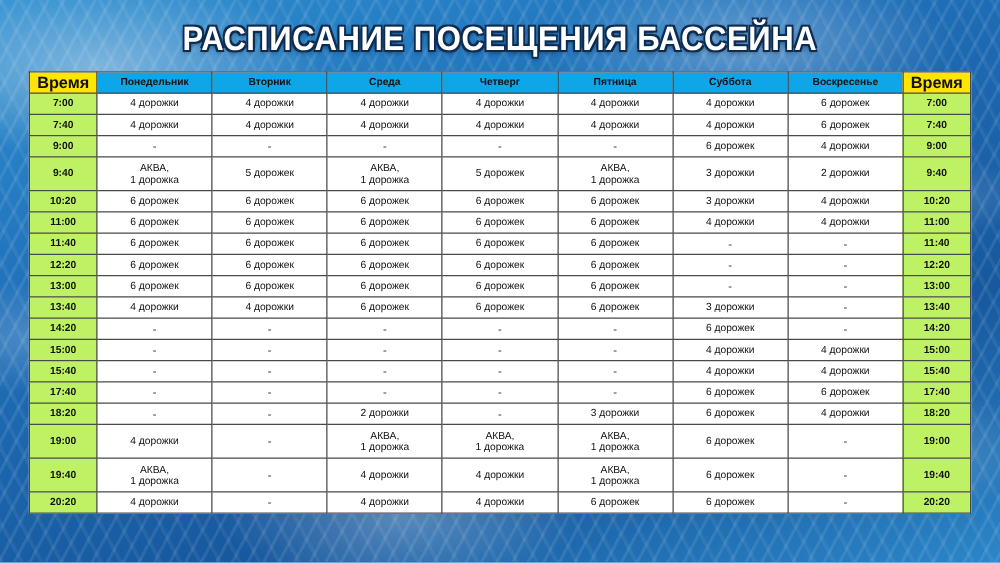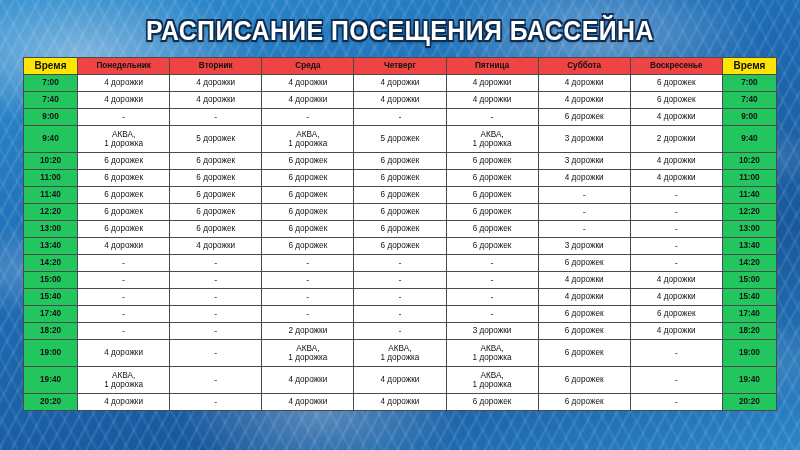--- a/index.html
+++ b/index.html
@@ -101,32 +101,32 @@
     padding: 0;
     height: 16px;
     color: #111111;
     line-height: 1.12;
   }
   
   col.time-col { width: 54px; }
   col.day-col  { width: 92px; }
 
   thead th {
-    background: #ef4444;
+    background: #0ea5e9;
     font-weight: bold;
     font-size: 8.6px;
     height: 19px;
     color: #1a1a1a;
   }
   thead th.time-head {
     background: #ffe500;
-    font-size: 10px;
+    font-size: 13px;
   }
   td.time-cell {
-    background: #22c55e;
+    background: #bef264;
     font-weight: bold;
     font-size: 10.5px;
     color: #111111;
   }
   td.day-cell {
     background: #ffffff;
   }
   td.day-cell.tall {
     height: 26px;
   }

